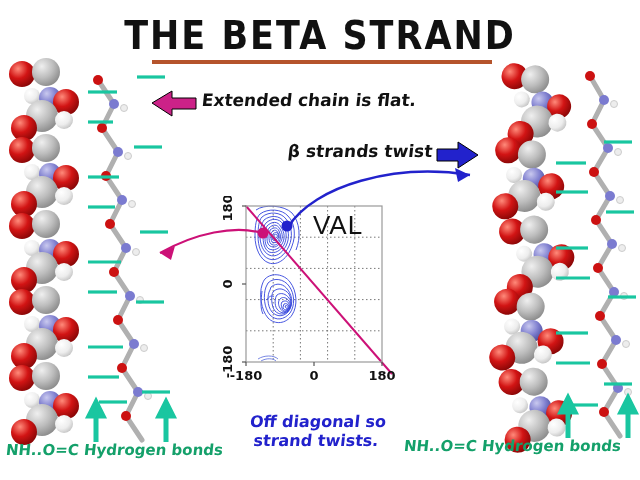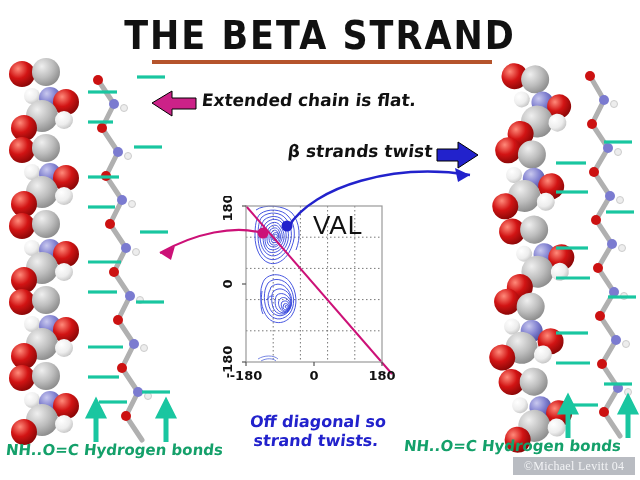--- a/index.html
+++ b/index.html
@@ -492,15 +492,14 @@
 
   <div class="hand" id="ann-offdiag">
     <div>Off diagonal so</div>
     <div>strand twists.</div>
   </div>
 
   <div class="hbond-caption" id="cap-left">NH..O=C Hydrogen bonds</div>
 
   <div class="hbond-caption" id="cap-right">NH..O=C Hydrogen bonds</div>
 
-  <div class="watermark">©Michael Levitt 04</div>
 
 </div>
 
 </body></html>

